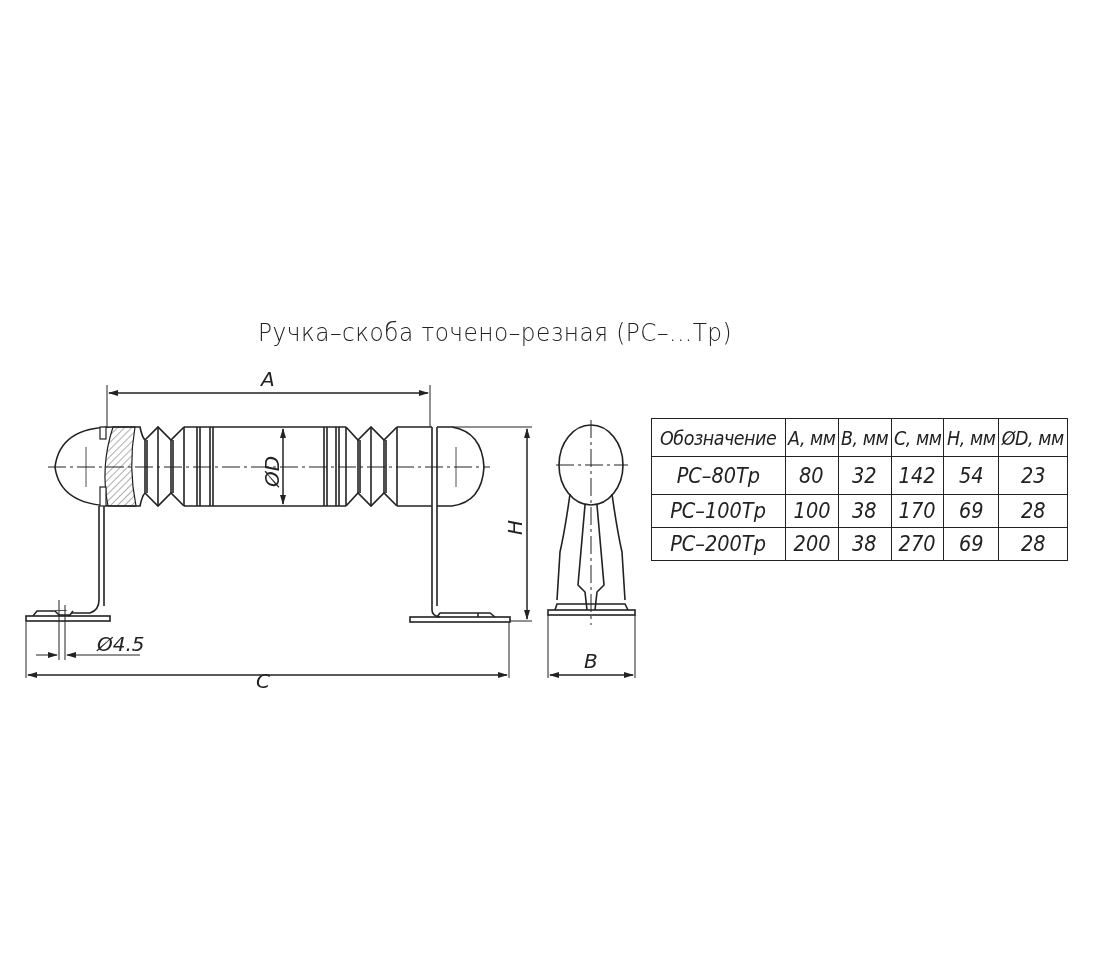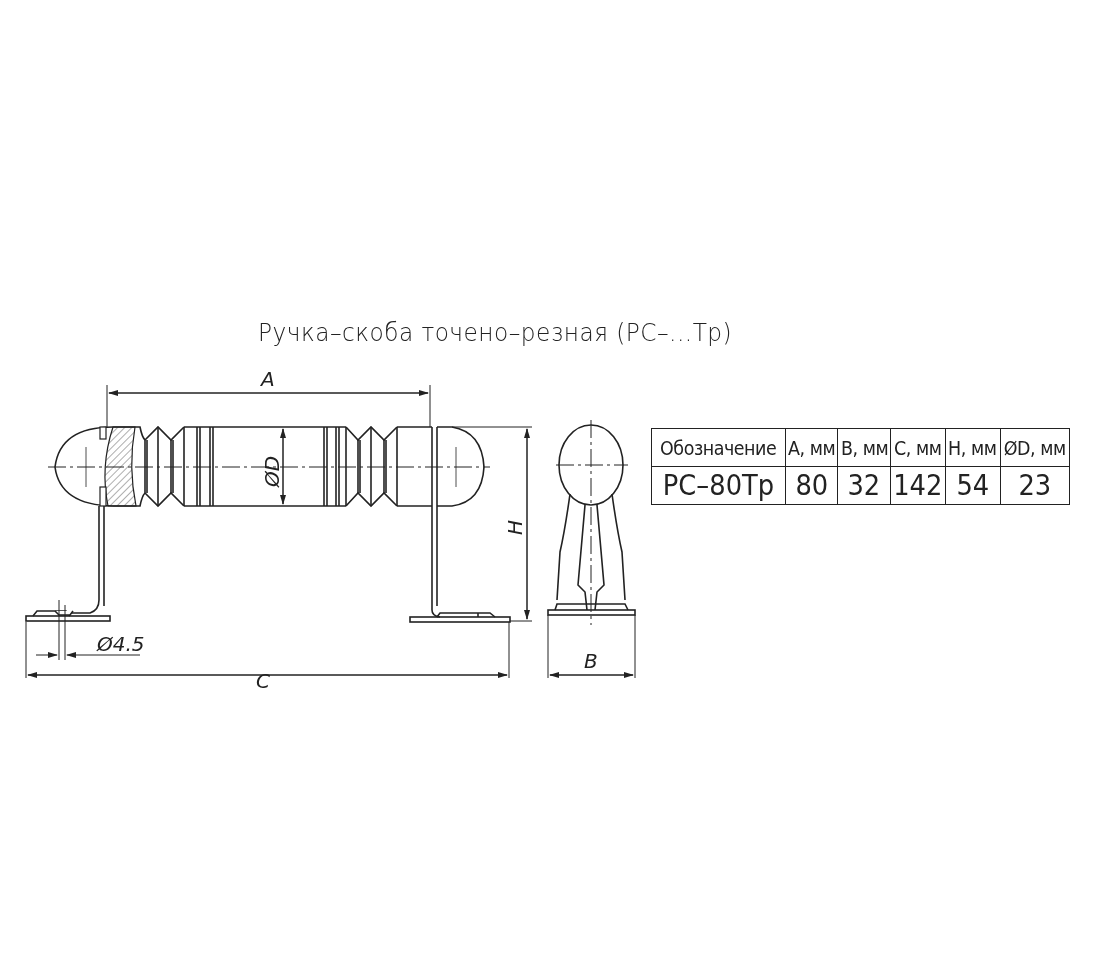--- a/index.html
+++ b/index.html
@@ -3,26 +3,26 @@
 <meta charset="utf-8">
 <style>
   html, body { margin: 0; padding: 0; background: #ffffff; }
   body { width: 1117px; height: 960px; position: relative; overflow: hidden;
          font-family: "DejaVu Sans", sans-serif; color: #111; }
   .title { position: absolute; left: 258px; top: 318px; font-size: 25px;
            font-family: "DejaVu Sans", sans-serif; font-weight: 200; letter-spacing: 0.5px;
            color: #222; white-space: nowrap; transform: scaleX(0.93); transform-origin: left top; }
   svg.drawing { position: absolute; left: 0; top: 0; }
   .dimlabel { font-family: "DejaVu Sans", sans-serif; font-style: italic; font-size: 20px; fill: #222; }
-  table.spec { position: absolute; left: 651px; top: 428px; border-collapse: collapse;
-               font-family: "DejaVu Sans", sans-serif; color: #222; }
+  table.spec { position: absolute; left: 651px; top: 418px; border-collapse: collapse;
+               font-family: "DejaVu Sans", sans-serif; font-style: italic; color: #222; }
   table.spec td, table.spec th { border: 1.6px solid #222; padding: 0; text-align: center;
                font-weight: normal; white-space: nowrap; }
   table.spec th { font-size: 19px; height: 37px; letter-spacing: -0.5px; }
-  table.spec td { font-size: 28px; height: 32px; }
+  table.spec td { font-size: 21px; height: 32px; }
   table.spec tr.r0 td { height: 37px; }
   .c0 { width: 133px; } .c1 { width: 51px; } .c2 { width: 52px; }
   .c3 { width: 51px; } .c4 { width: 54px; margin-top: 44px; } .c5 { width: 68px; }
   table.spec th span, table.spec td span { display: inline-block; transform: scaleX(0.92); }
 </style>
 </head>
 <body>
 
 <div class="title">Ручка–скоба  точено–резная  (РС–...Тр)</div>
 
@@ -172,14 +172,30 @@
     <th class="c5"><span>ØD, мм</span></th>
   </tr>
   <tr class="r0">
     <td><span>РС–80Тр</span></td>
     <td><span>80</span></td>
     <td><span>32</span></td>
     <td><span>142</span></td>
     <td><span>54</span></td>
     <td><span>23</span></td>
   </tr>
+  <tr>
+    <td><span>РС–100Тр</span></td>
+    <td><span>100</span></td>
+    <td><span>38</span></td>
+    <td><span>170</span></td>
+    <td><span>69</span></td>
+    <td><span>28</span></td>
+  </tr>
+  <tr>
+    <td><span>РС–200Тр</span></td>
+    <td><span>200</span></td>
+    <td><span>38</span></td>
+    <td><span>270</span></td>
+    <td><span>69</span></td>
+    <td><span>28</span></td>
+  </tr>
 </tbody>
   </table>
 
 </body></html>

